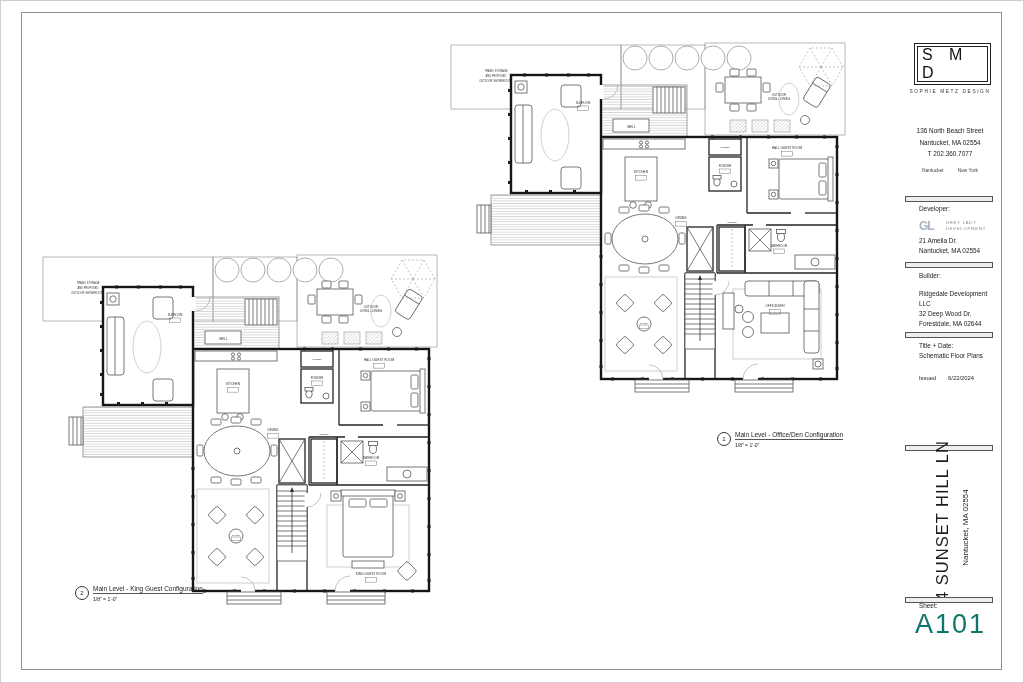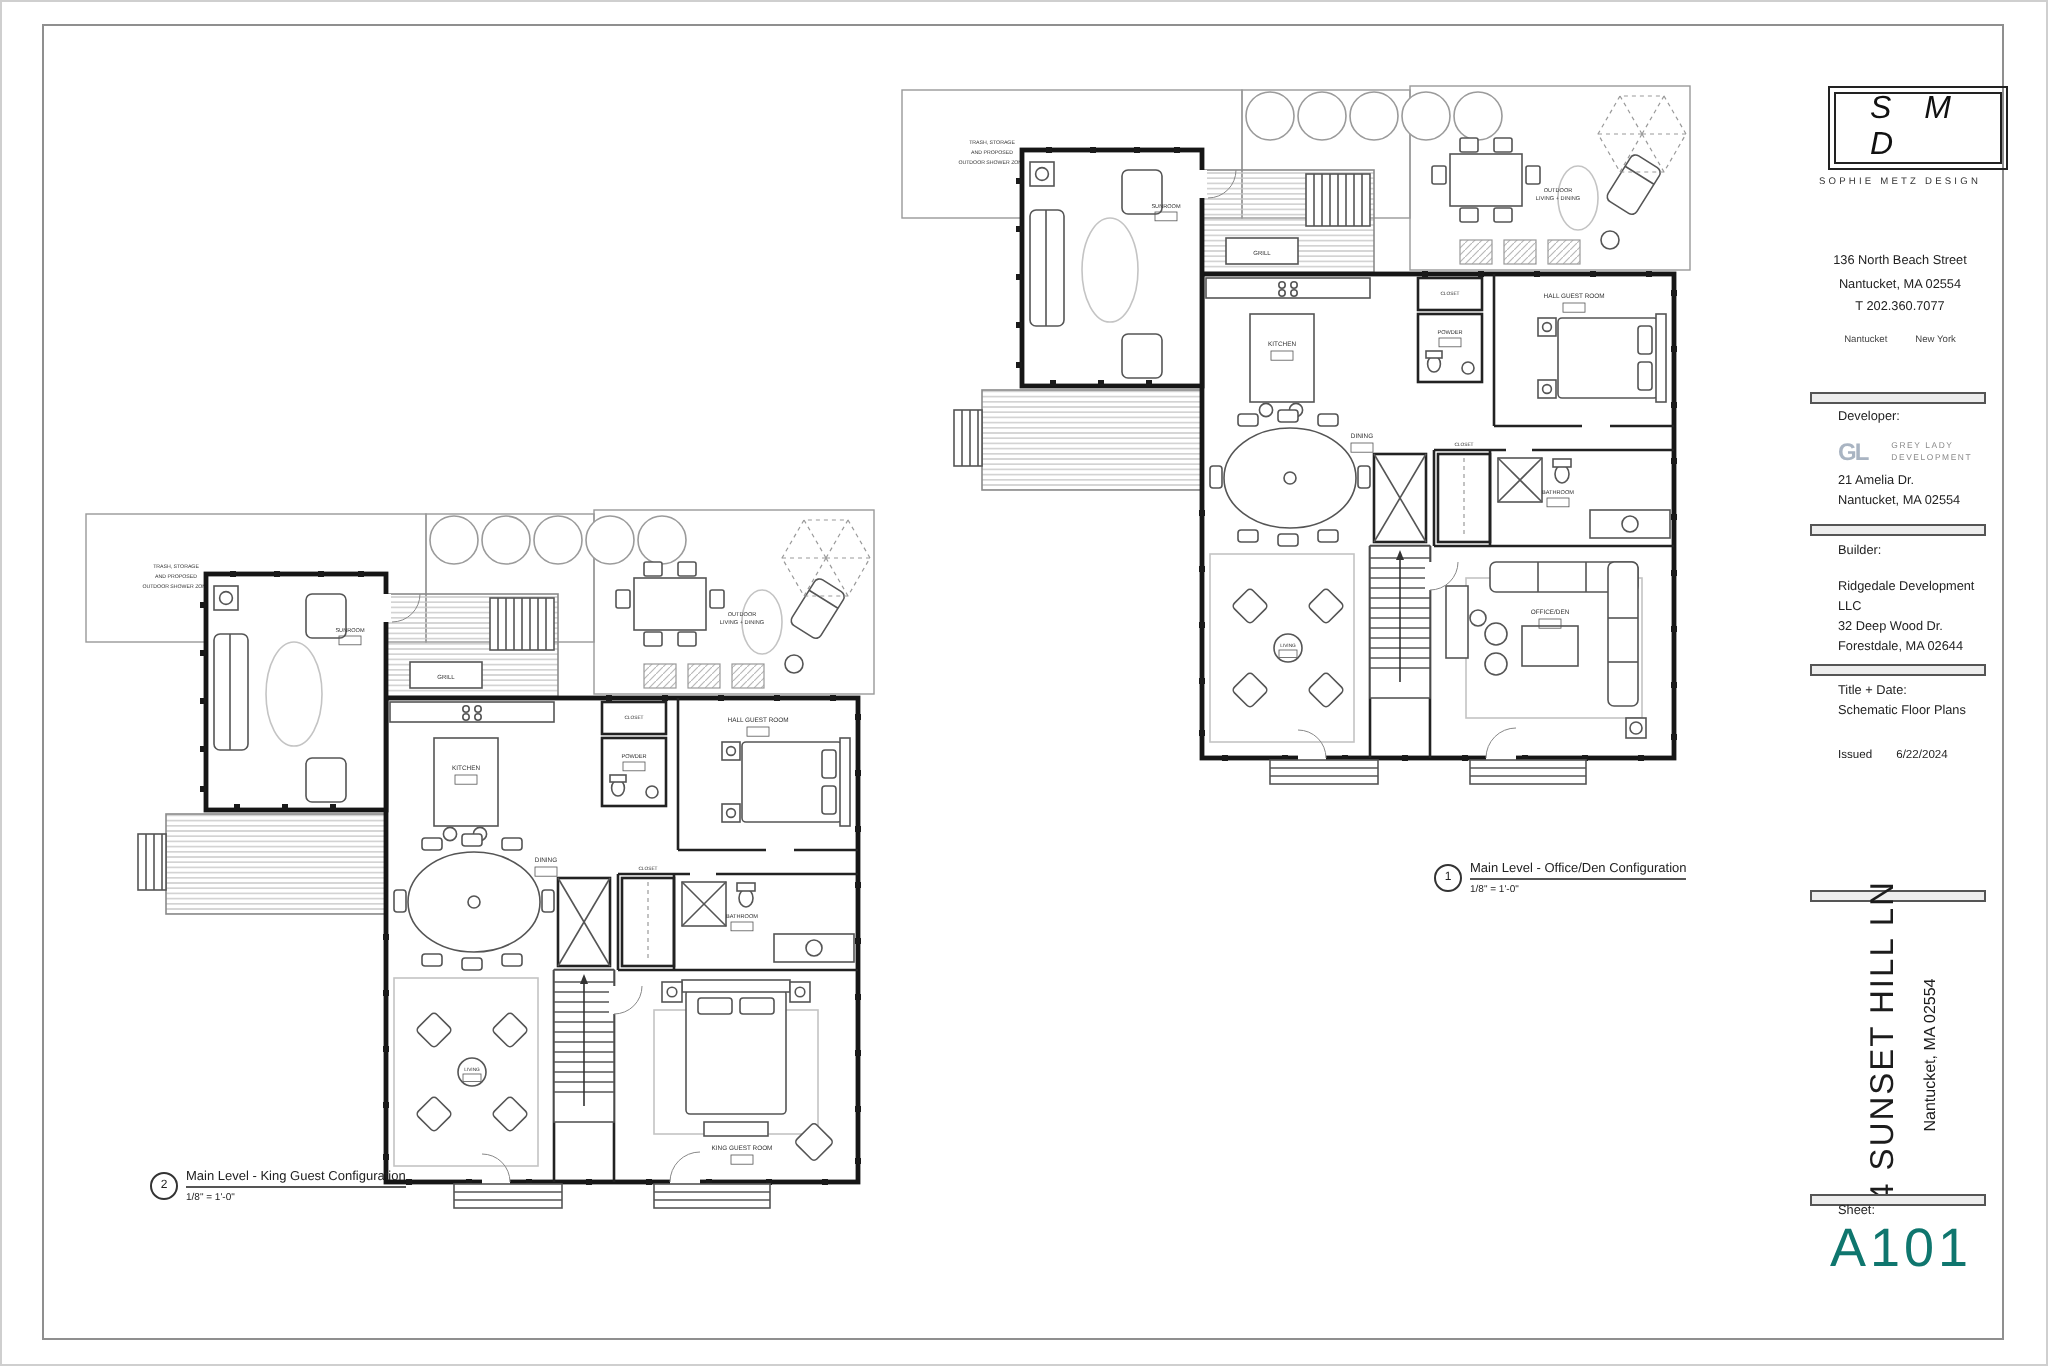--- a/index.html
+++ b/index.html
@@ -3,21 +3,21 @@
 <meta charset="utf-8">
 <style>
   html,body{margin:0;padding:0;background:#fff;}
   #page{position:relative;width:1024px;height:683px;background:#fff;overflow:hidden;
         font-family:"Liberation Sans",sans-serif;color:#222;border:1px solid #cfcfcf;box-sizing:border-box;}
   #frame{position:absolute;left:20px;top:11px;right:21px;bottom:12px;border:1px solid #8f8f8f;}
 
   
   .tb{position:absolute;}
   .smd-box{left:916px;top:45px;width:65px;height:34px;border:1px solid #222;outline:1px solid #222;outline-offset:2px;
-           display:flex;align-items:center;justify-content:center;font-size:16px;letter-spacing:6px;padding-left:17px;color:#111;font-style:italic;}
+           display:flex;align-items:center;justify-content:center;font-size:16px;letter-spacing:6px;padding-left:4px;color:#111;}
   .smd-sub{left:904px;top:88px;width:90px;text-align:center;font-size:4.8px;letter-spacing:1.6px;color:#333;}
   .firm-addr{left:896px;top:124px;width:106px;text-align:center;font-size:6.4px;line-height:11.5px;color:#222;}
   .firm-off{left:896px;top:167px;width:106px;text-align:center;font-size:4.8px;color:#444;}
   .firm-off span{margin:0 7px;}
   .bar{left:904px;width:86px;height:4px;border:1px solid #555;background:#ededed;}
   .sec{left:918px;width:80px;font-size:6.4px;line-height:10px;color:#222;}
   .sec .h{margin-bottom:6px;}
   .gl-row{display:flex;align-items:center;gap:12px;margin:2px 0 5px 0;}
   .gl-mark{font-size:12px;font-weight:bold;color:#a9b4c2;letter-spacing:-1px;}
   .gl-name{font-size:4.2px;letter-spacing:0.8px;color:#8a8a8a;line-height:5.5px;}

